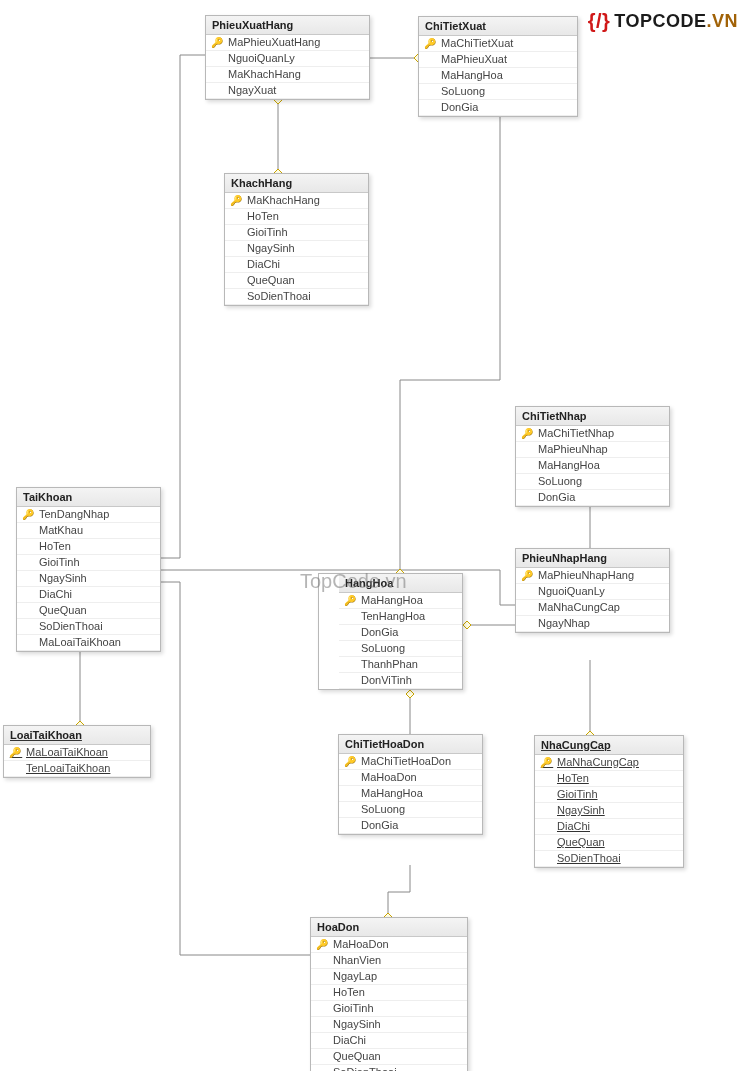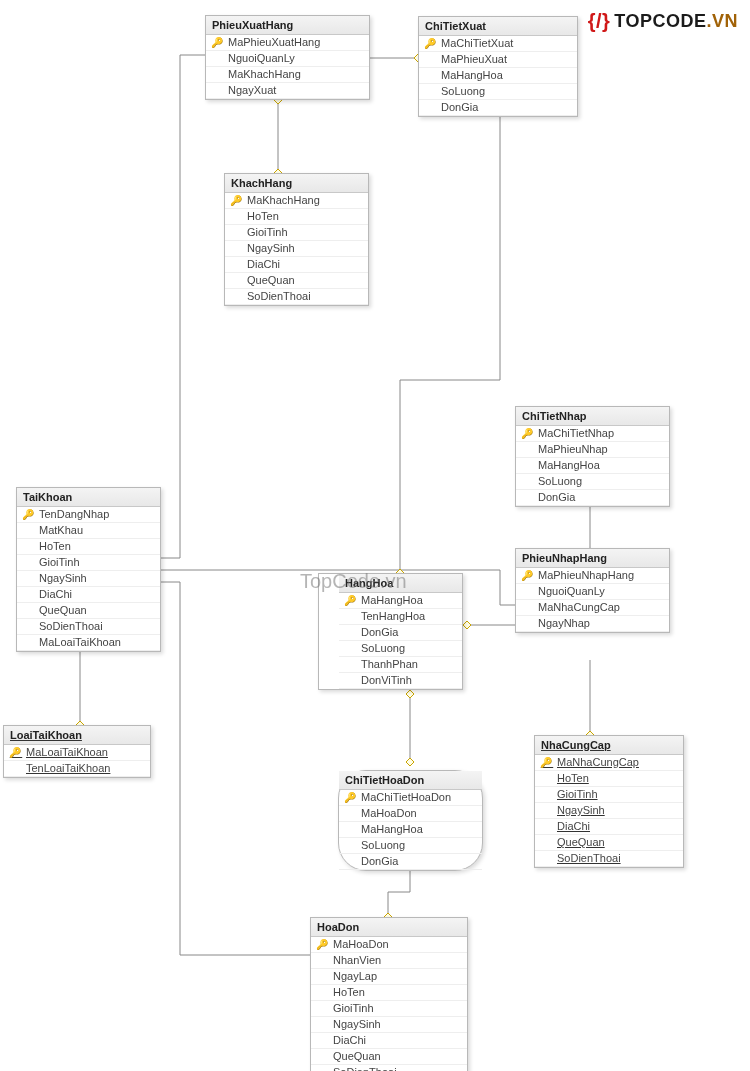--- a/index.html
+++ b/index.html
@@ -331,21 +331,21 @@
         </div>
         <div class="field">
           <span class="icon"></span>
           <span class="name">QueQuan</span>
         </div>
         <div class="field">
           <span class="icon"></span>
           <span class="name">SoDienThoai</span>
         </div>
       </div>
-      <div class="entity" style="left: 338px; top: 770px; width: 145px; border-radius: 28px;">
+      <div class="entity" style="left: 338px; top: 734px; width: 145px;">
         <div class="title">ChiTietHoaDon</div>
         <div class="field">
           <span class="icon">🔑</span>
           <span class="name">MaChiTietHoaDon</span>
         </div>
         <div class="field">
           <span class="icon"></span>
           <span class="name">MaHoaDon</span>
         </div>
         <div class="field">

